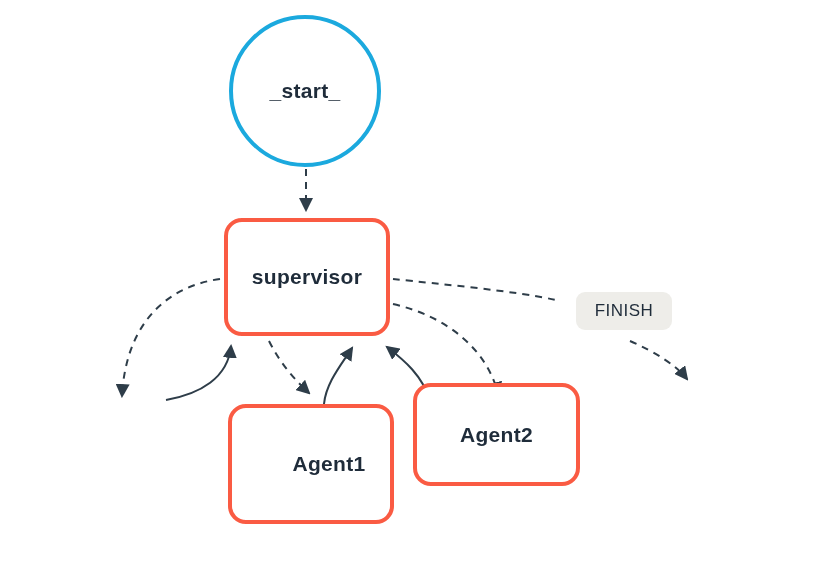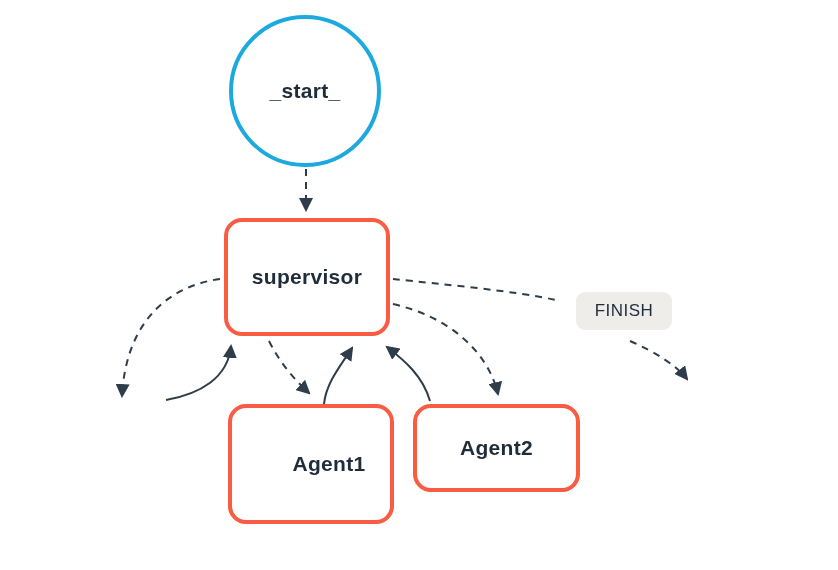--- a/index.html
+++ b/index.html
@@ -21,21 +21,21 @@
     background:var(--labelbg,#eeede9); border-radius:9px;
     display:flex; align-items:center; justify-content:center;
     font-size:17px; font-weight:400; color:var(--label,#1f2c3a);
     letter-spacing:0.5px;
   }
   
   #node-start      { left:229px; top:15px;  width:152px; height:152px; }
   #node-supervisor { left:224px; top:218px; width:166px; height:118px; }
   #node-genie      { left:40px;  top:404px; width:166px; height:120px; }
   #node-agent1     { left:228px; top:404px; width:166px; height:120px;padding-left:36px; }
-  #node-agent2     { left:413px; top:404px; width:167px; height:88px; }
+  #node-agent2     { left:413px; top:383px; width:167px; height:103px; }
   #node-end        { left:613px; top:387px; width:154px; height:154px; }
   #edge-label-finish { left:576px; top:292px; width:96px; height:38px; }
 </style>
 </head>
 <body>
 
 <div class="canvas">
 
   <svg class="edges" width="838" height="570" viewBox="0 0 838 570">
     <defs>

